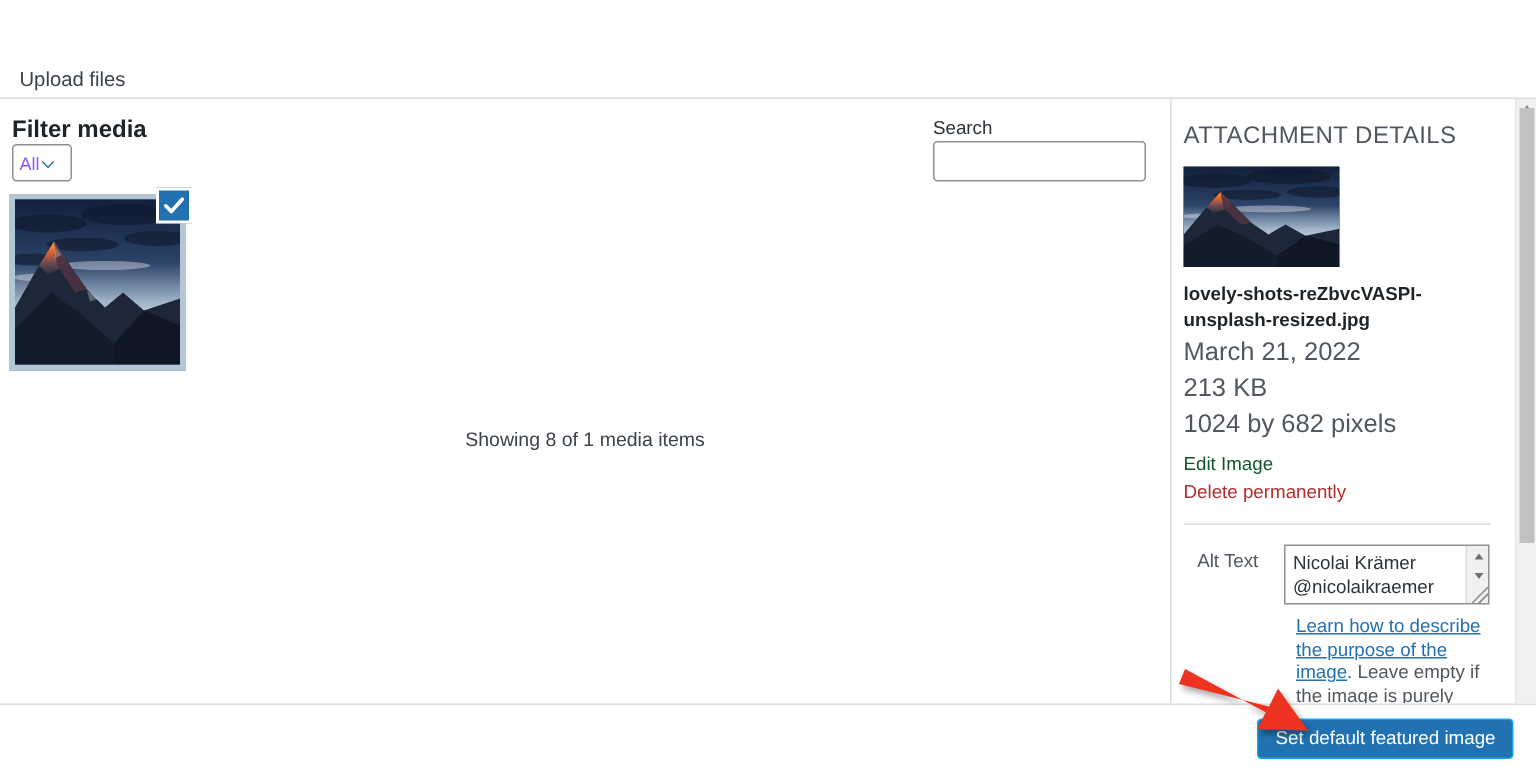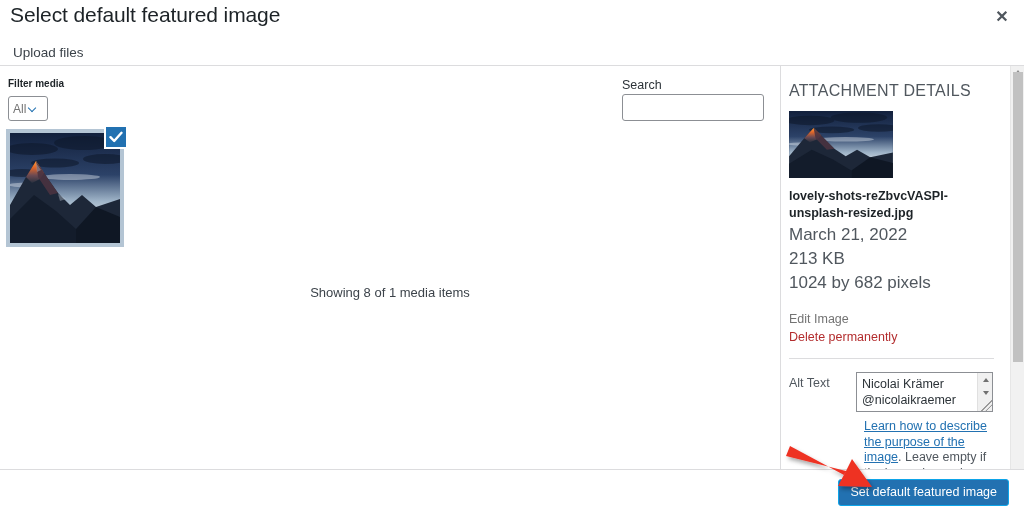--- a/index.html
+++ b/index.html
@@ -81,38 +81,38 @@
   #content {
     position: absolute;
     top: 66px; left: 0; right: 0; bottom: 44px;
     background: #fff;
   }
 
   
   #filter-label {
     position: absolute;
     left: 8px; top: 12px;
-    font-size: 10px;
+    font-size: 16px;
     font-weight: bold;
     color: #1d2327;
   }
   #filter-select {
     position: absolute;
     left: 8px; top: 30px;
     width: 40px; height: 25px;
     border: 1px solid #8c8f94;
     border-radius: 3px;
     background: #fff;
     display: flex; align-items: center;
     padding: 0 4px;
     cursor: pointer;
   }
   #filter-select-value {
     font-size: 12px;
-    color: #737373;
+    color: #8b5cf6;
   }
   #filter-chevron {
     margin-left: 3px;
     width: 9px; height: 9px;
     position: relative;
   }
   #filter-chevron::before {
     content: "";
     position: absolute;
     left: 0px; top: 1px;
@@ -219,23 +219,23 @@
   }
   .detail-line {
     font-size: 17px;
     color: #50575e;
     line-height: 1.3;
     margin-top: 2px;
   }
   #edit-image-link {
     display: inline-block;
     font-size: 12.5px;
-    color: #737373;
+    color: #14532d;
     text-decoration: none;
-    margin-top: 18px;
+    margin-top: 8px;
     cursor: pointer;
   }
   #delete-permanently-link {
     display: block;
     font-size: 12.5px;
     color: #b32d2e;
     text-decoration: none;
     margin-top: 3px;
     cursor: pointer;
   }
@@ -244,21 +244,21 @@
     background: #dcdcde;
     margin: 14px 0 0 0;
   }
 
   .field-row {
     display: flex;
     margin-top: 13px;
   }
   .field-label {
     width: 67px;
-    text-align: left;
+    text-align: center;
     padding-right: 8px;
     font-size: 12.5px;
     color: #50575e;
     padding-top: 4px;
   }
   #alt-text-wrap { position: relative; width: 137px; }
   #alt-text-input {
     width: 137px; height: 40px;
     border: 1px solid #8c8f94;
     background: #fff;
@@ -370,24 +370,20 @@
     width: 100px; height: 52px;
     pointer-events: none;
     z-index: 50;
   }
 </style>
 </head>
 <body>
 
 <div id="modal">
 
-  <div id="modal-header">
-    <div id="modal-title">Select default featured image</div>
-    <button id="close-button">✕</button>
-  </div>
 
   <div id="tabs-row">
     <div id="tabs-underline"></div>
     <div class="tab" id="tab-upload-files">
       <span>Upload files</span>
     </div>
   </div>
 
   <div id="content">
 

